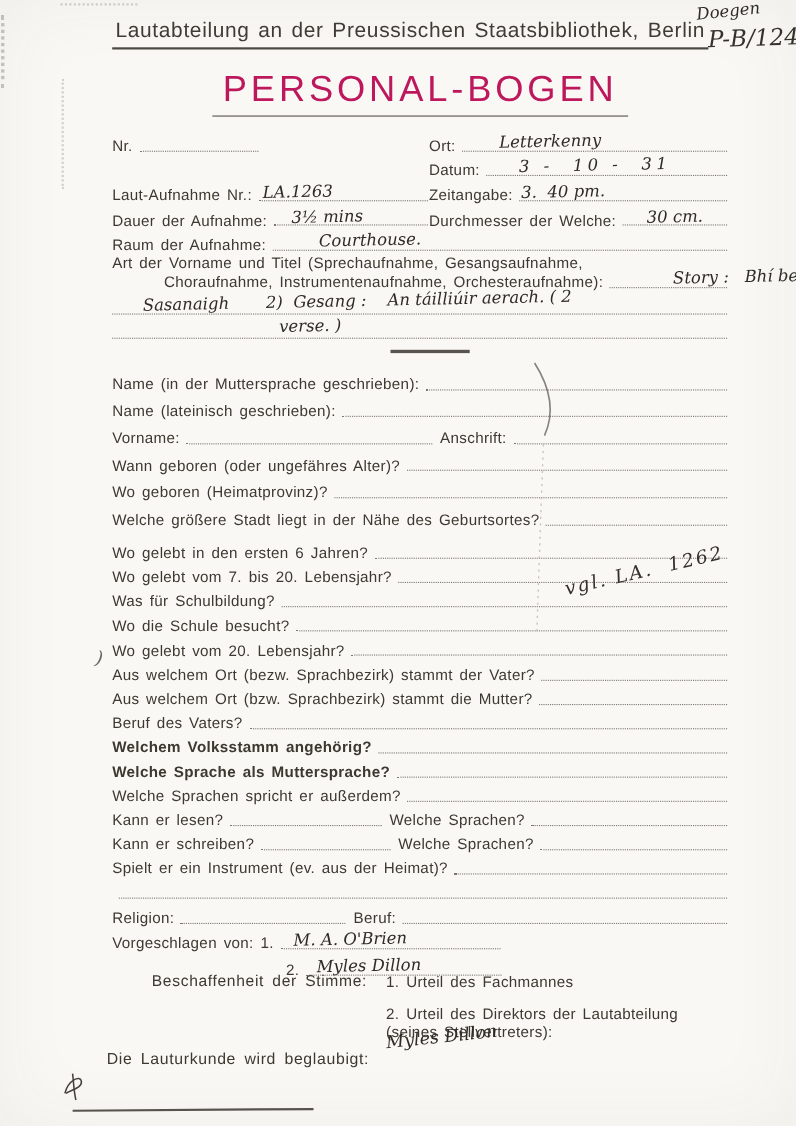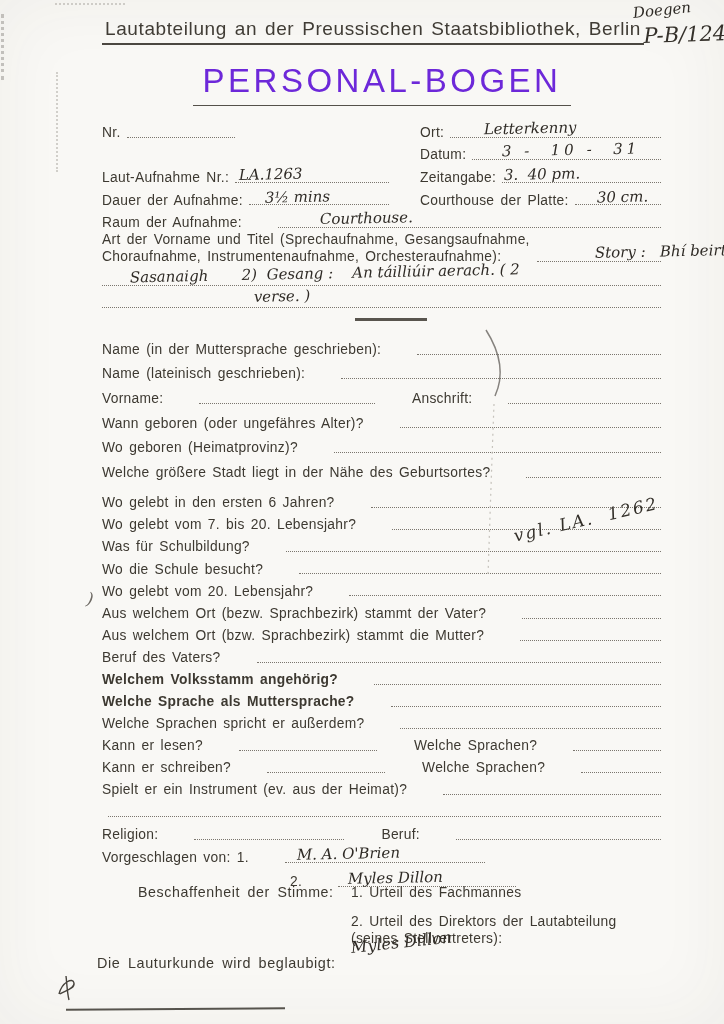--- a/index.html
+++ b/index.html
@@ -18,26 +18,26 @@
   .pencil{color:#a3a09b;}
   .hw{
     font-family:"DejaVu Serif",serif;font-style:italic;white-space:pre;
     color:#2f2b26;display:inline-block;transform:rotate(-1.2deg);
     transform-origin:left bottom;line-height:1.05;
   }
   .pencil-name{position:absolute;left:634px;top:6px;font-size:15px;transform:rotate(-6deg);}
   .shelfmark{position:absolute;left:644px;top:25px;font-size:21px;transform:rotate(-2deg);color:#35312b;}
   .title-wrap{position:absolute;left:102px;top:62px;width:560px;text-align:center;}
   .title-wrap .ftitle{
-    display:inline-block;font-size:33px;letter-spacing:3.5px;color:#6d28d9;
+    display:inline-block;font-size:33px;letter-spacing:3.5px;color:#be185d;
     border-bottom:1.5px solid #55514a;padding:0 10px 5px;
   }
   
   .sec{position:absolute;left:102px;width:560px;}
-  .row{display:flex;align-items:flex-end;gap:30px;}
+  .row{display:flex;align-items:flex-end;}
   .lbl{white-space:nowrap;font-size:13.8px;letter-spacing:.3px;word-spacing:2px;line-height:1.15;}
   .b .lbl{font-weight:bold;}
   .leader{
     flex:1;min-width:18px;border-bottom:1.5px dotted #7b766e;
     margin:0 1px 3px 6px;display:flex;align-items:flex-end;
   }
   .leader .hw{margin-bottom:-2px;}
   .lbl2{margin-left:6px;}
   .rec .row{height:22.6px;}
   .col-l{flex:0 0 288px;display:flex;align-items:flex-end;}
@@ -120,36 +120,36 @@
       </div>
     </div>
     <div class="row">
       <div class="col-l">
         <span class="lbl">Dauer der Aufnahme:</span>
         <span class="leader">
             <span class="hw v" style="padding-left:16px;">3½ mins</span>
           </span>
       </div>
       <div class="col-r">
-        <span class="lbl">Courthouse der Platte:</span>
+        <span class="lbl">Durchmesser der Welche:</span>
         <span class="leader">
             <span class="hw v" style="padding-left:22px;">30 cm.</span>
           </span>
       </div>
     </div>
     <div class="row">
       <span class="lbl">Raum der Aufnahme:</span>
       <span class="leader">
           <span class="hw v" style="padding-left:42px;">Courthouse.</span>
         </span>
     </div>
     <div class="row" style="height:17px;">
       <span class="lbl">Art der Vorname und Titel (Sprechaufnahme, Gesangsaufnahme,</span>
     </div>
-    <div class="row" style="height:17px;">
+    <div class="row" style="height:17px;margin-left:47px;">
       <span class="lbl">Choraufnahme, Instrumentenaufnahme, Orchesteraufnahme):</span>
       <span class="leader">
           <span class="hw v" style="padding-left:58px;">Story :   Bhí beirt</span>
         </span>
     </div>
     <div class="row" style="height:24px;">
       <span class="leader" style="margin-left:0;">
           <span class="hw v" style="padding-left:28px;">Sasanaigh       2)  Gesang :    An táilliúir aerach. ( 2</span>
         </span>
     </div>

